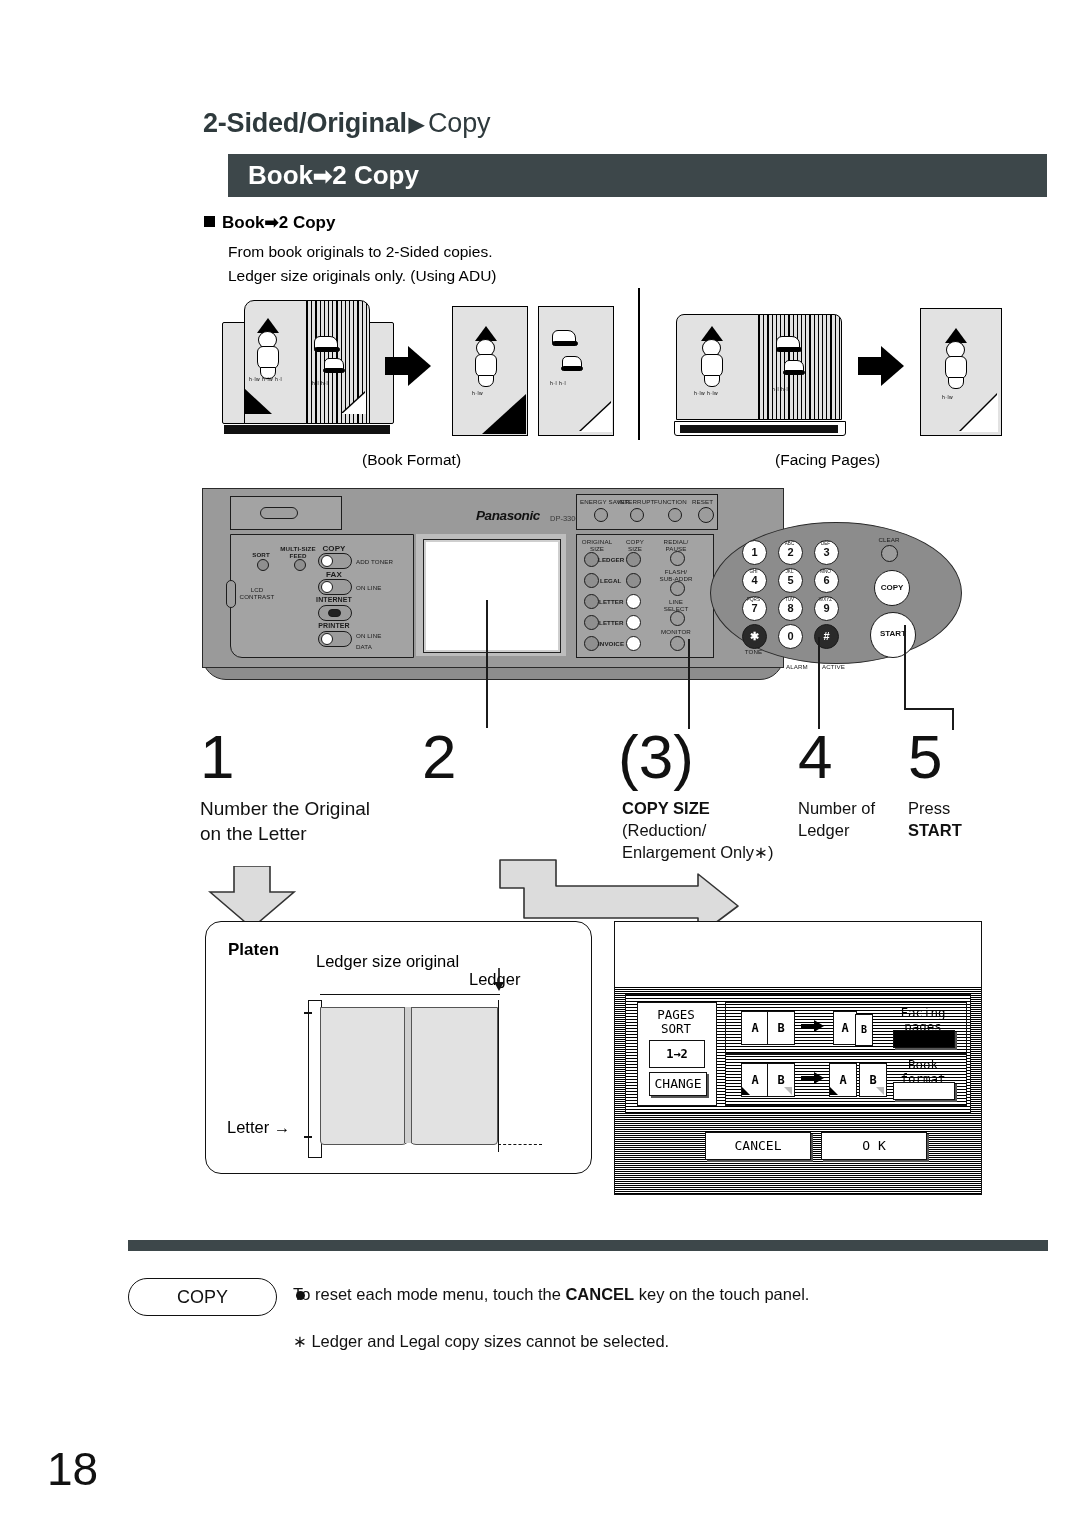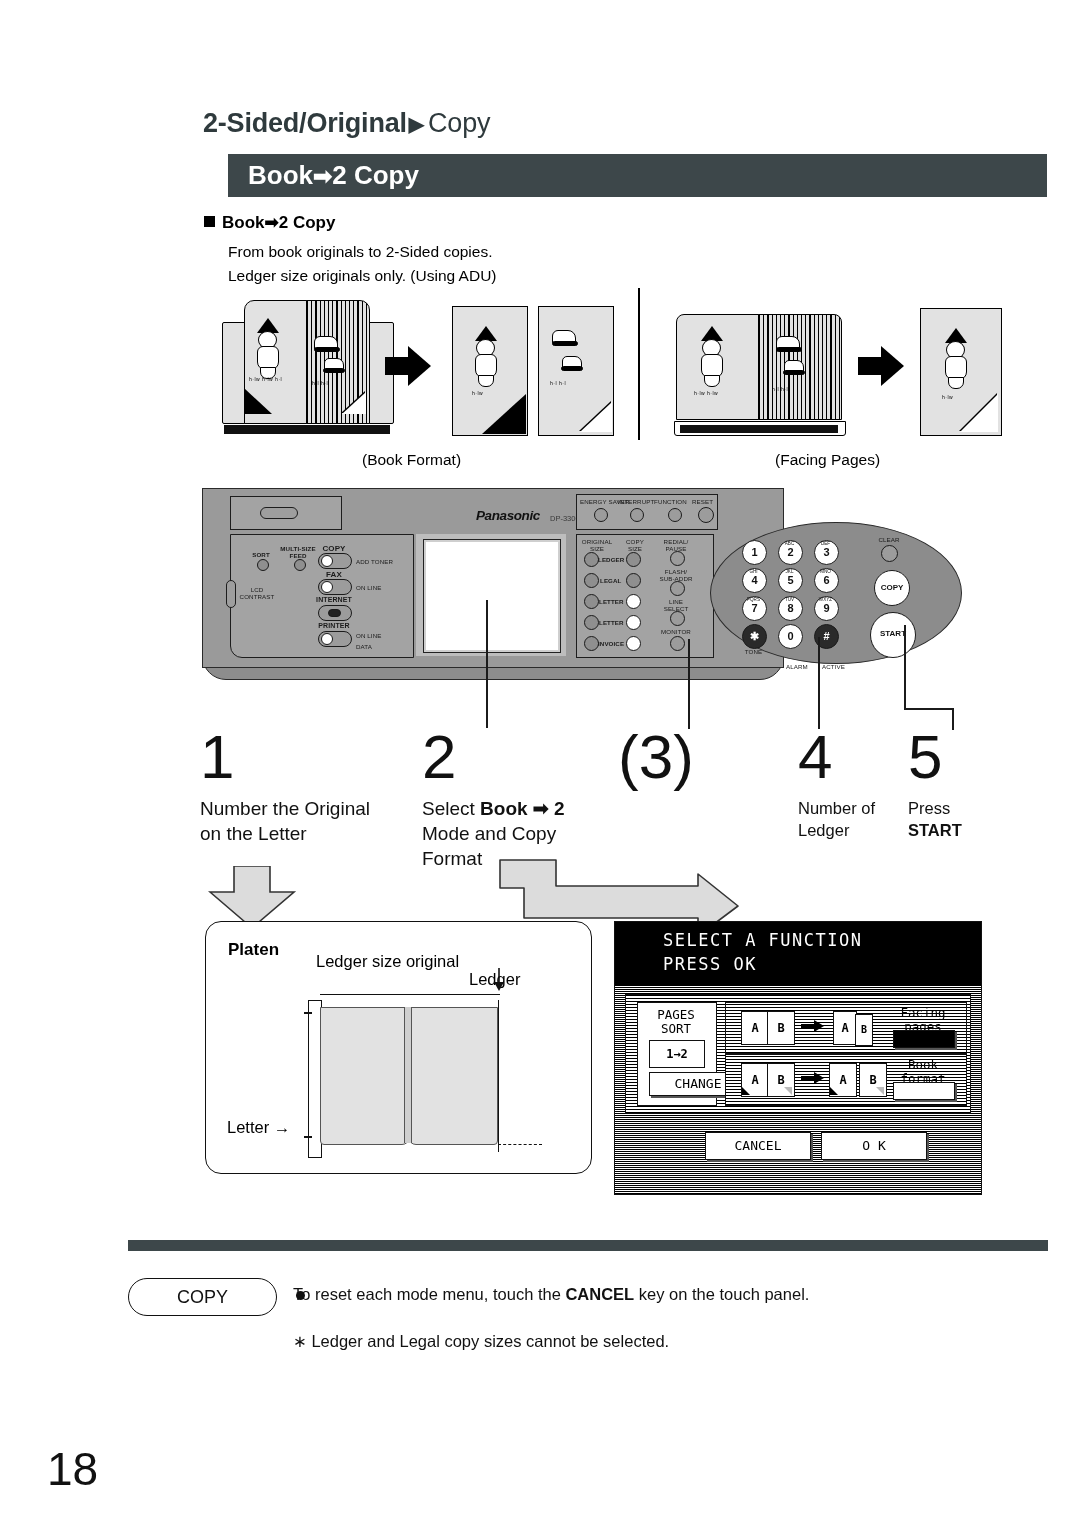--- a/index.html
+++ b/index.html
@@ -760,27 +760,27 @@
 <div class="leader" style="left:952px; top:708px; width:1.6px; height:22px;"></div>
 
 <div class="steps">
   <div class="stepnum" style="left:200px; top:26px;">1</div>
   <div class="steptxt" style="left:200px; top:96px;">
     <span>Number the Original</span><br>
     <span>on the Letter</span>
   </div>
 
   <div class="stepnum" style="left:422px; top:26px;">2</div>
-  <div class="steptxt" style="left:422px; top:96px;">
-    <span>Select </span><b>Book</b><b> ➡ </b><b>2</b><br>
-    <span>Mode and Copy</span><br>
-    <span>Format</span>
-  </div>
 
   <div class="stepnum" style="left:618px; top:26px;">(3)</div>
+  <div class="steptxt small" style="left:622px; top:98px;">
+    <b>COPY SIZE</b><br>
+    <span>(Reduction/</span><br>
+    <span>Enlargement Only∗)</span>
+  </div>
 
   <div class="stepnum" style="left:798px; top:26px;">4</div>
   <div class="steptxt small" style="left:798px; top:98px;">
     <span>Number of</span><br>
     <span>Ledger</span>
   </div>
 
   <div class="stepnum" style="left:908px; top:26px;">5</div>
   <div class="steptxt small" style="left:908px; top:98px;">
     <span>Press</span><br>
@@ -817,36 +817,32 @@
   <svg width="14" height="24" style="position:absolute; left:286px; top:46px;">
     <line x1="7" y1="0" x2="7" y2="16" stroke="#111" stroke-width="1.6"></line>
     <polygon points="7,23 2,14 12,14" fill="#111"></polygon>
   </svg>
 
   <div class="plat-line" style="left:98px; top:90px; width:8px; height:2px;"></div>
   <div class="plat-line" style="left:98px; top:214px; width:8px; height:2px;"></div>
 </div>
 
 <div class="screen">
-  <div class="scr-title">
-    <span class="l1">SELECT A FUNCTION</span>
-    <span class="l2">PRESS OK</span>
-  </div>
   <div class="scr-body">
 
     <div class="scr-panel dither" style="left:10px; top:8px; width:344px; height:118px;"></div>
 
     <div class="scr-panel" style="left:22px; top:16px; width:78px; height:102px;"></div>
     <div class="scr-txt" style="left:22px; top:22px; width:78px;">
       <span>PAGES</span><br><span>SORT</span>
     </div>
     <div class="pageicon" style="left:34px; top:54px; width:54px; height:26px; line-height:26px;">
       <span>1</span><span>→</span><span>2</span>
     </div>
-    <div class="scr-btn" style="left:34px; top:86px; width:56px; height:22px; line-height:22px;padding-left:20px;">
+    <div class="scr-btn" style="left:34px; top:86px; width:56px; height:22px; line-height:22px;">
       <span>CHANGE</span>
     </div>
 
     <div class="scr-panel dither" style="left:110px; top:16px; width:240px; height:50px;"></div>
     <div class="pageicon" style="left:126px; top:25px; width:26px; height:32px; line-height:32px;"><span>A</span></div>
     <div class="pageicon" style="left:152px; top:25px; width:26px; height:32px; line-height:32px;"><span>B</span></div>
     <div class="scr-arrow-stem" style="left:186px; top:38px; width:14px;"></div>
     <div class="scr-arrow" style="left:199px; top:34px;"></div>
     <div class="pageicon" style="left:218px; top:25px; width:22px; height:32px; line-height:32px;"><span>A</span></div>
     <div class="pageicon" style="left:240px; top:28px; width:16px; height:30px; line-height:30px; font-size:10px;"><span>B</span></div>

